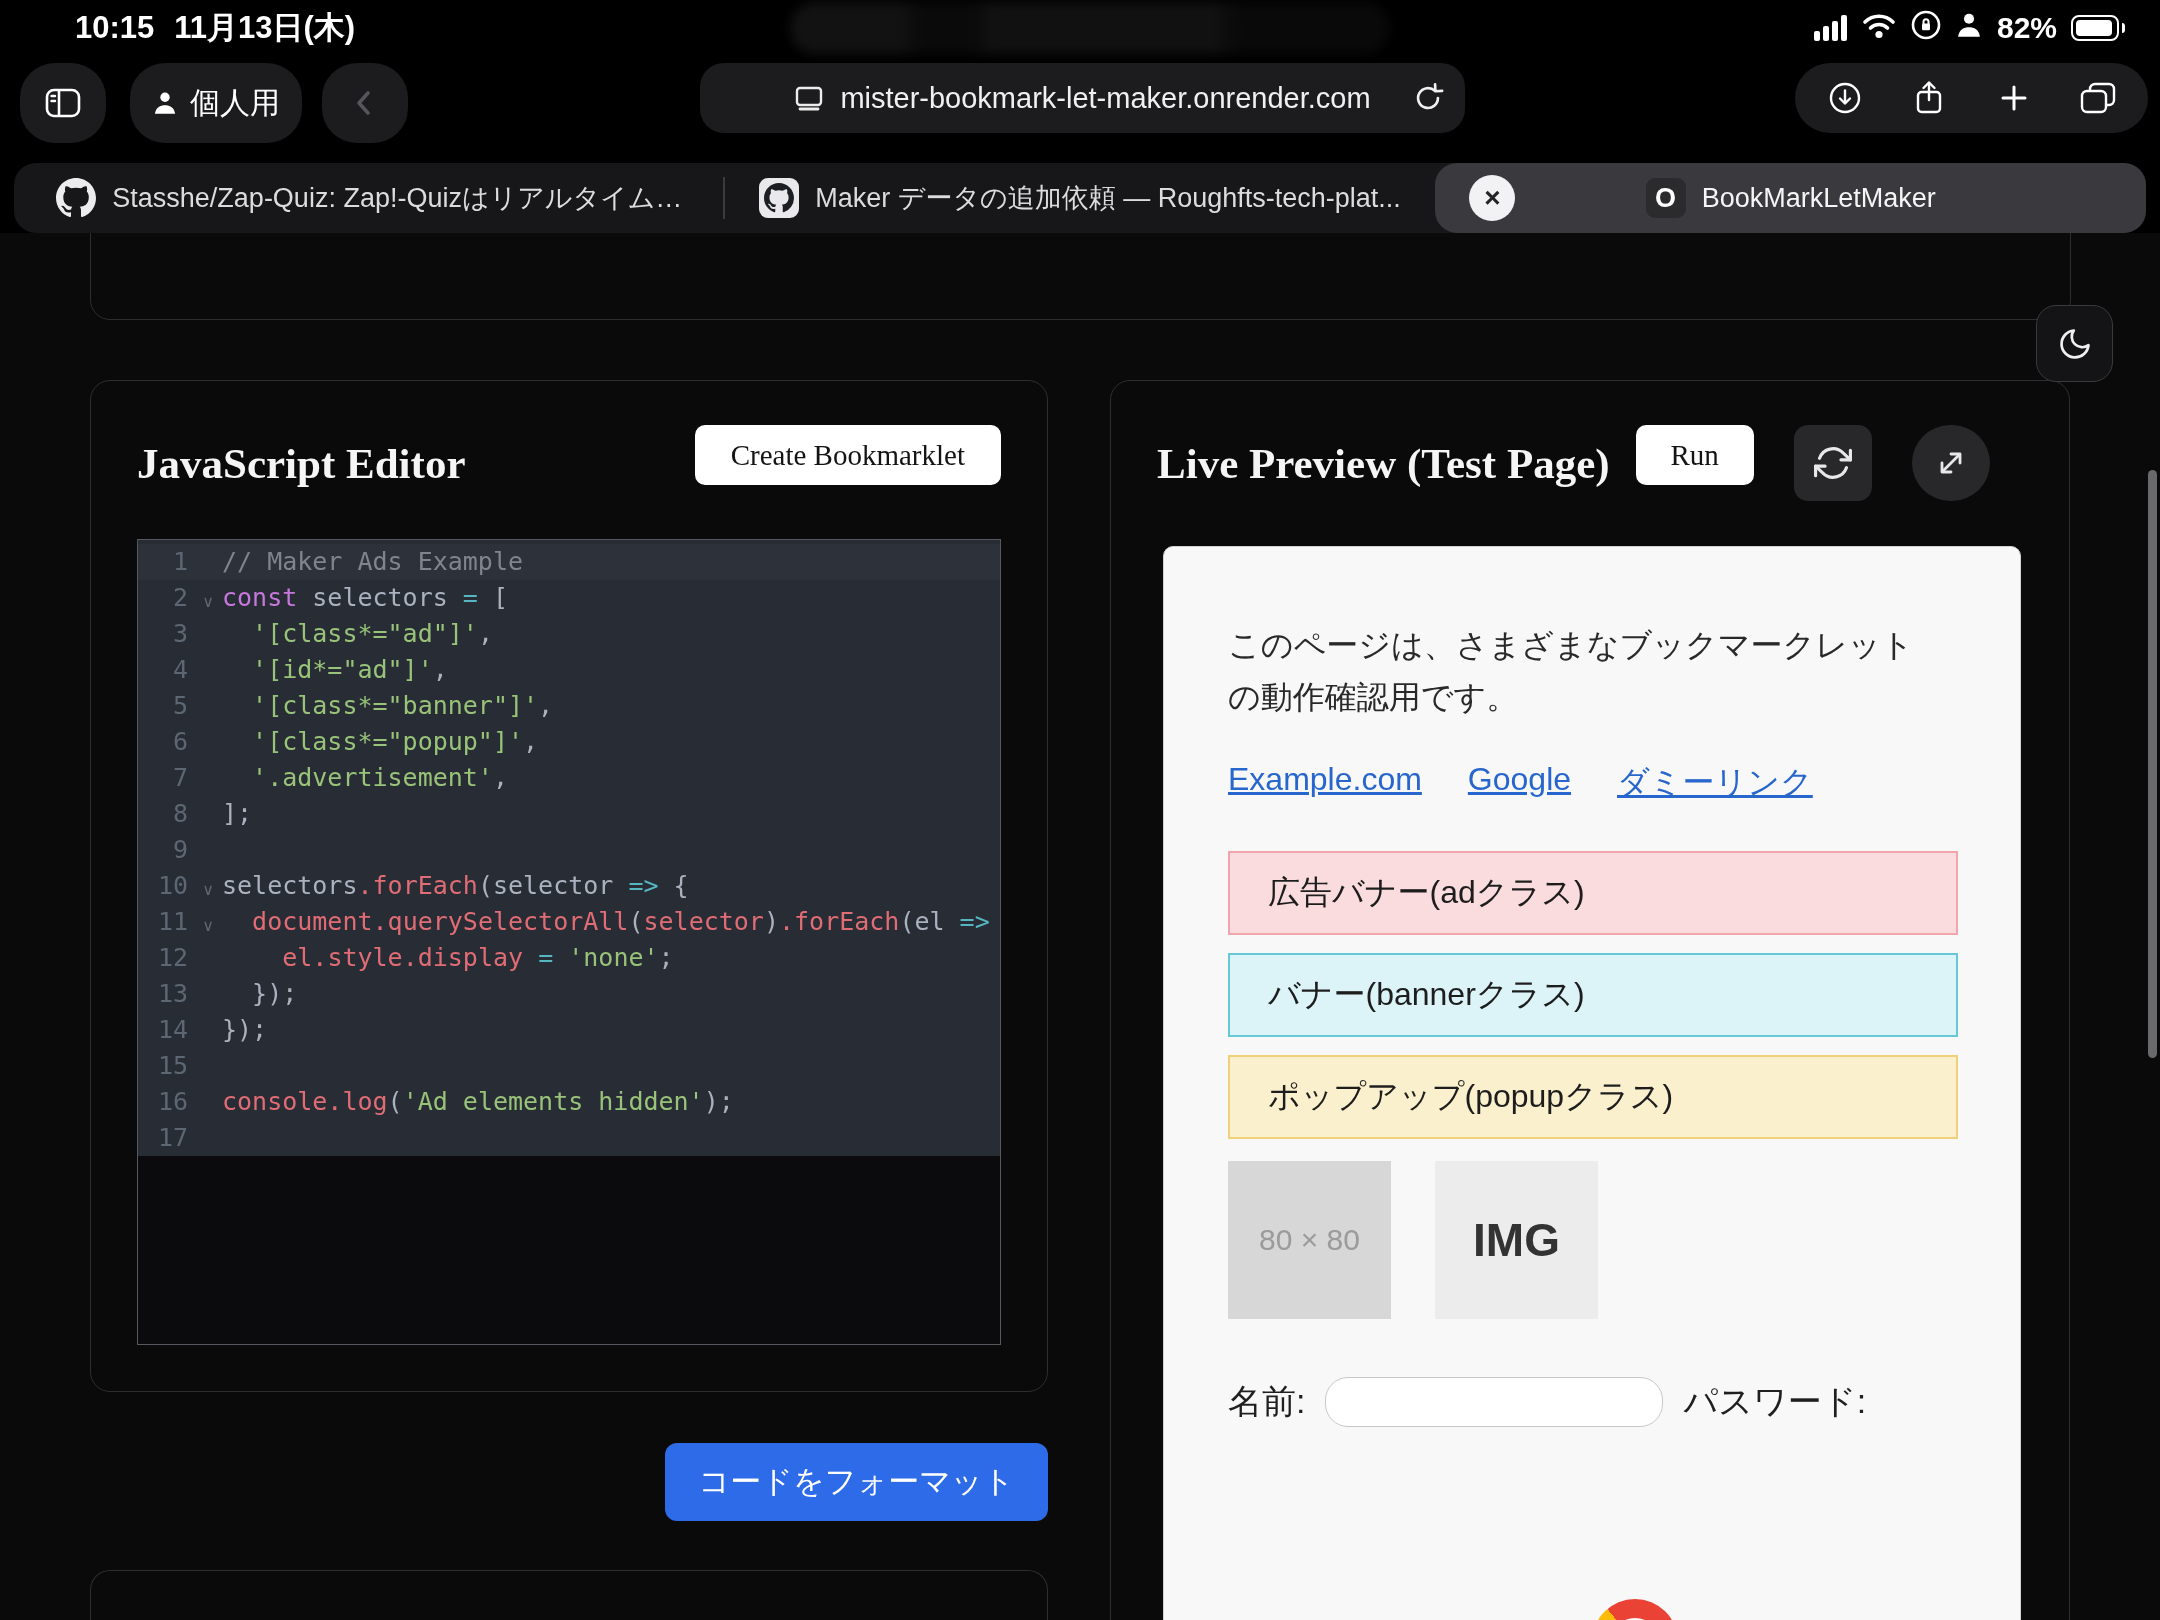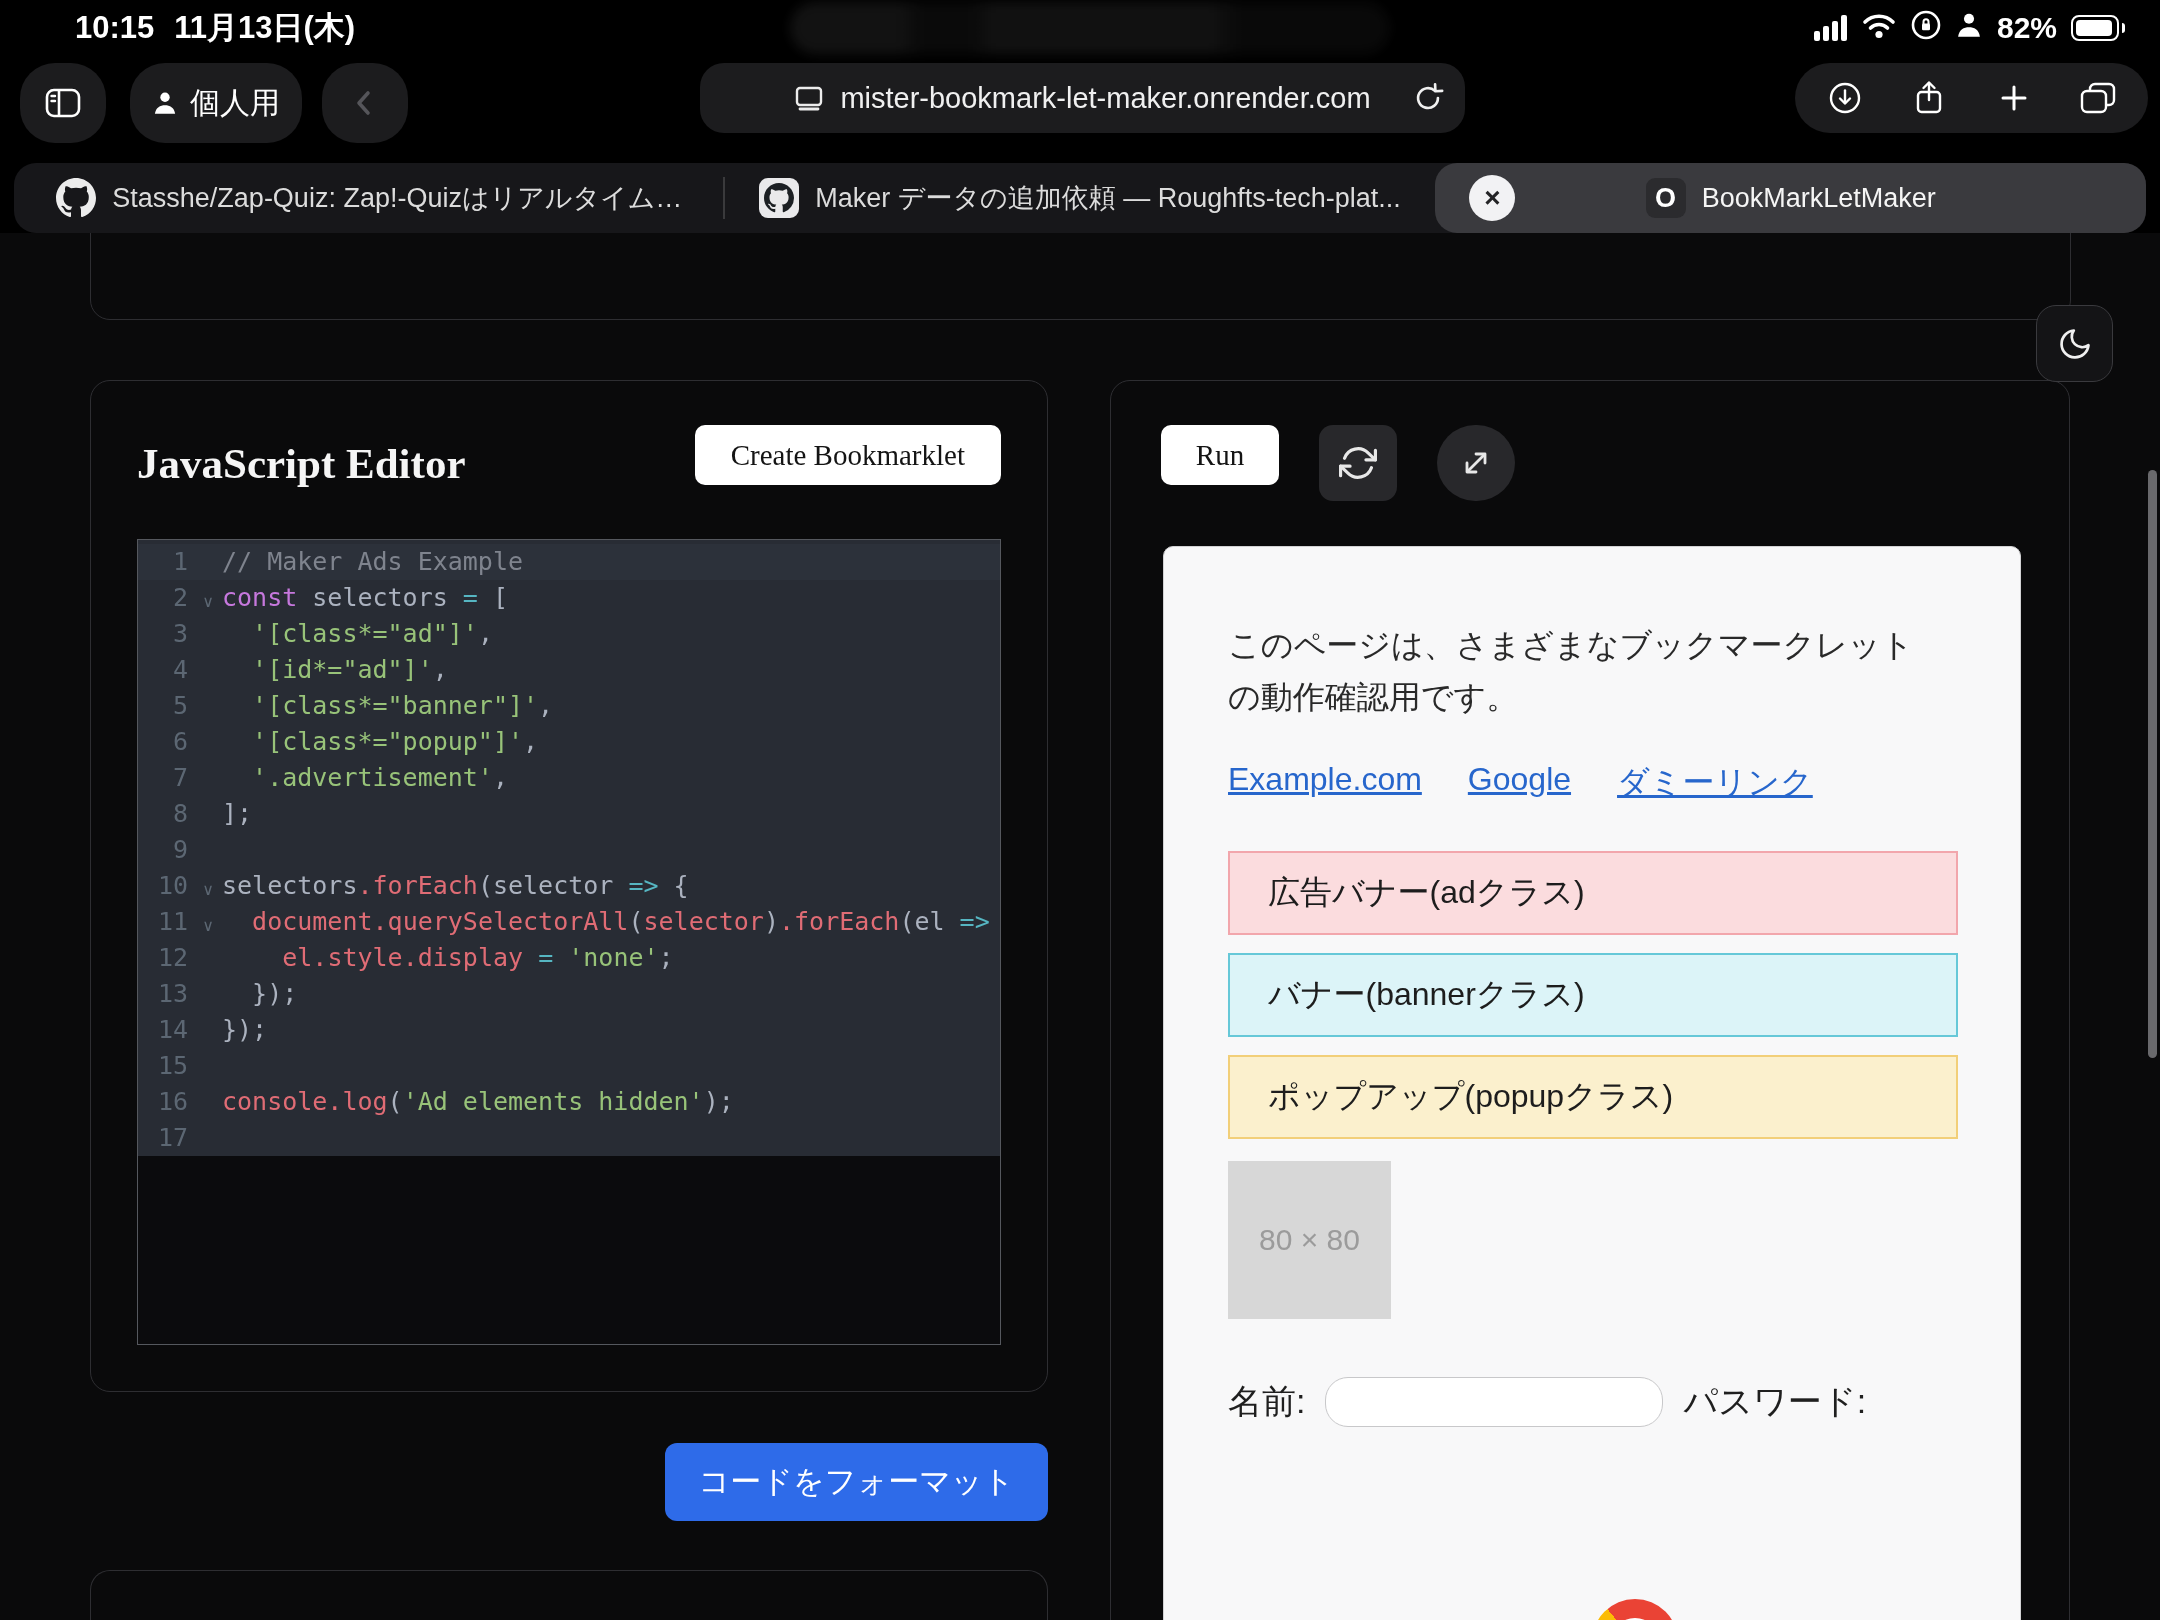--- a/index.html
+++ b/index.html
@@ -346,20 +346,21 @@
           </div>
       </div>
     </div>
 
     <button class="format-btn">コードをフォーマット</button>
 
     <div class="card bottom-card"></div>
 
     <div class="card preview-card">
       <div class="pv-head">
+        <h2 class="serif-title">Live Preview (Test Page)</h2>
         <button class="white-btn run-btn">Run</button>
         <button class="dark-ic">
           <svg width="38" height="38" viewBox="0 0 24 24">
             <g fill="none" stroke="#e8e8e8" stroke-width="2" stroke-linecap="round" stroke-linejoin="round">
             <polyline points="23 4 23 10 17 10"></polyline>
                 <polyline points="1 20 1 14 7 14"></polyline>
             <path d="M3.51 9a9 9 0 0 1 14.85-3.36L23 10M1 14l4.64 4.36A9 9 0 0 0 20.49 15"></path>
               </g>
             </svg>
         </button>
@@ -387,20 +388,21 @@
             </div>
             <div class="pbox" style="background: rgb(220, 244, 248); border-color: rgb(102, 200, 216);">
               <span>バナー(bannerクラス)</span>
             </div>
             <div class="pbox" style="background: rgb(251, 240, 205); border-color: rgb(242, 207, 121);">
               <span>ポップアップ(popupクラス)</span>
             </div>
           </div>
         <div class="imgs" id="pv-imgs">
             <div class="ph ph-gray">80 × 80</div>
+            <div class="ph ph-light">IMG</div>
           </div>
         <div class="pv-form">
           <span>名前:</span>
           <input class="pv-input" type="text" style="">
           <span>パスワード:</span>
         </div>
         <div class="chrome">
             <i></i>
           </div>
       </div>

